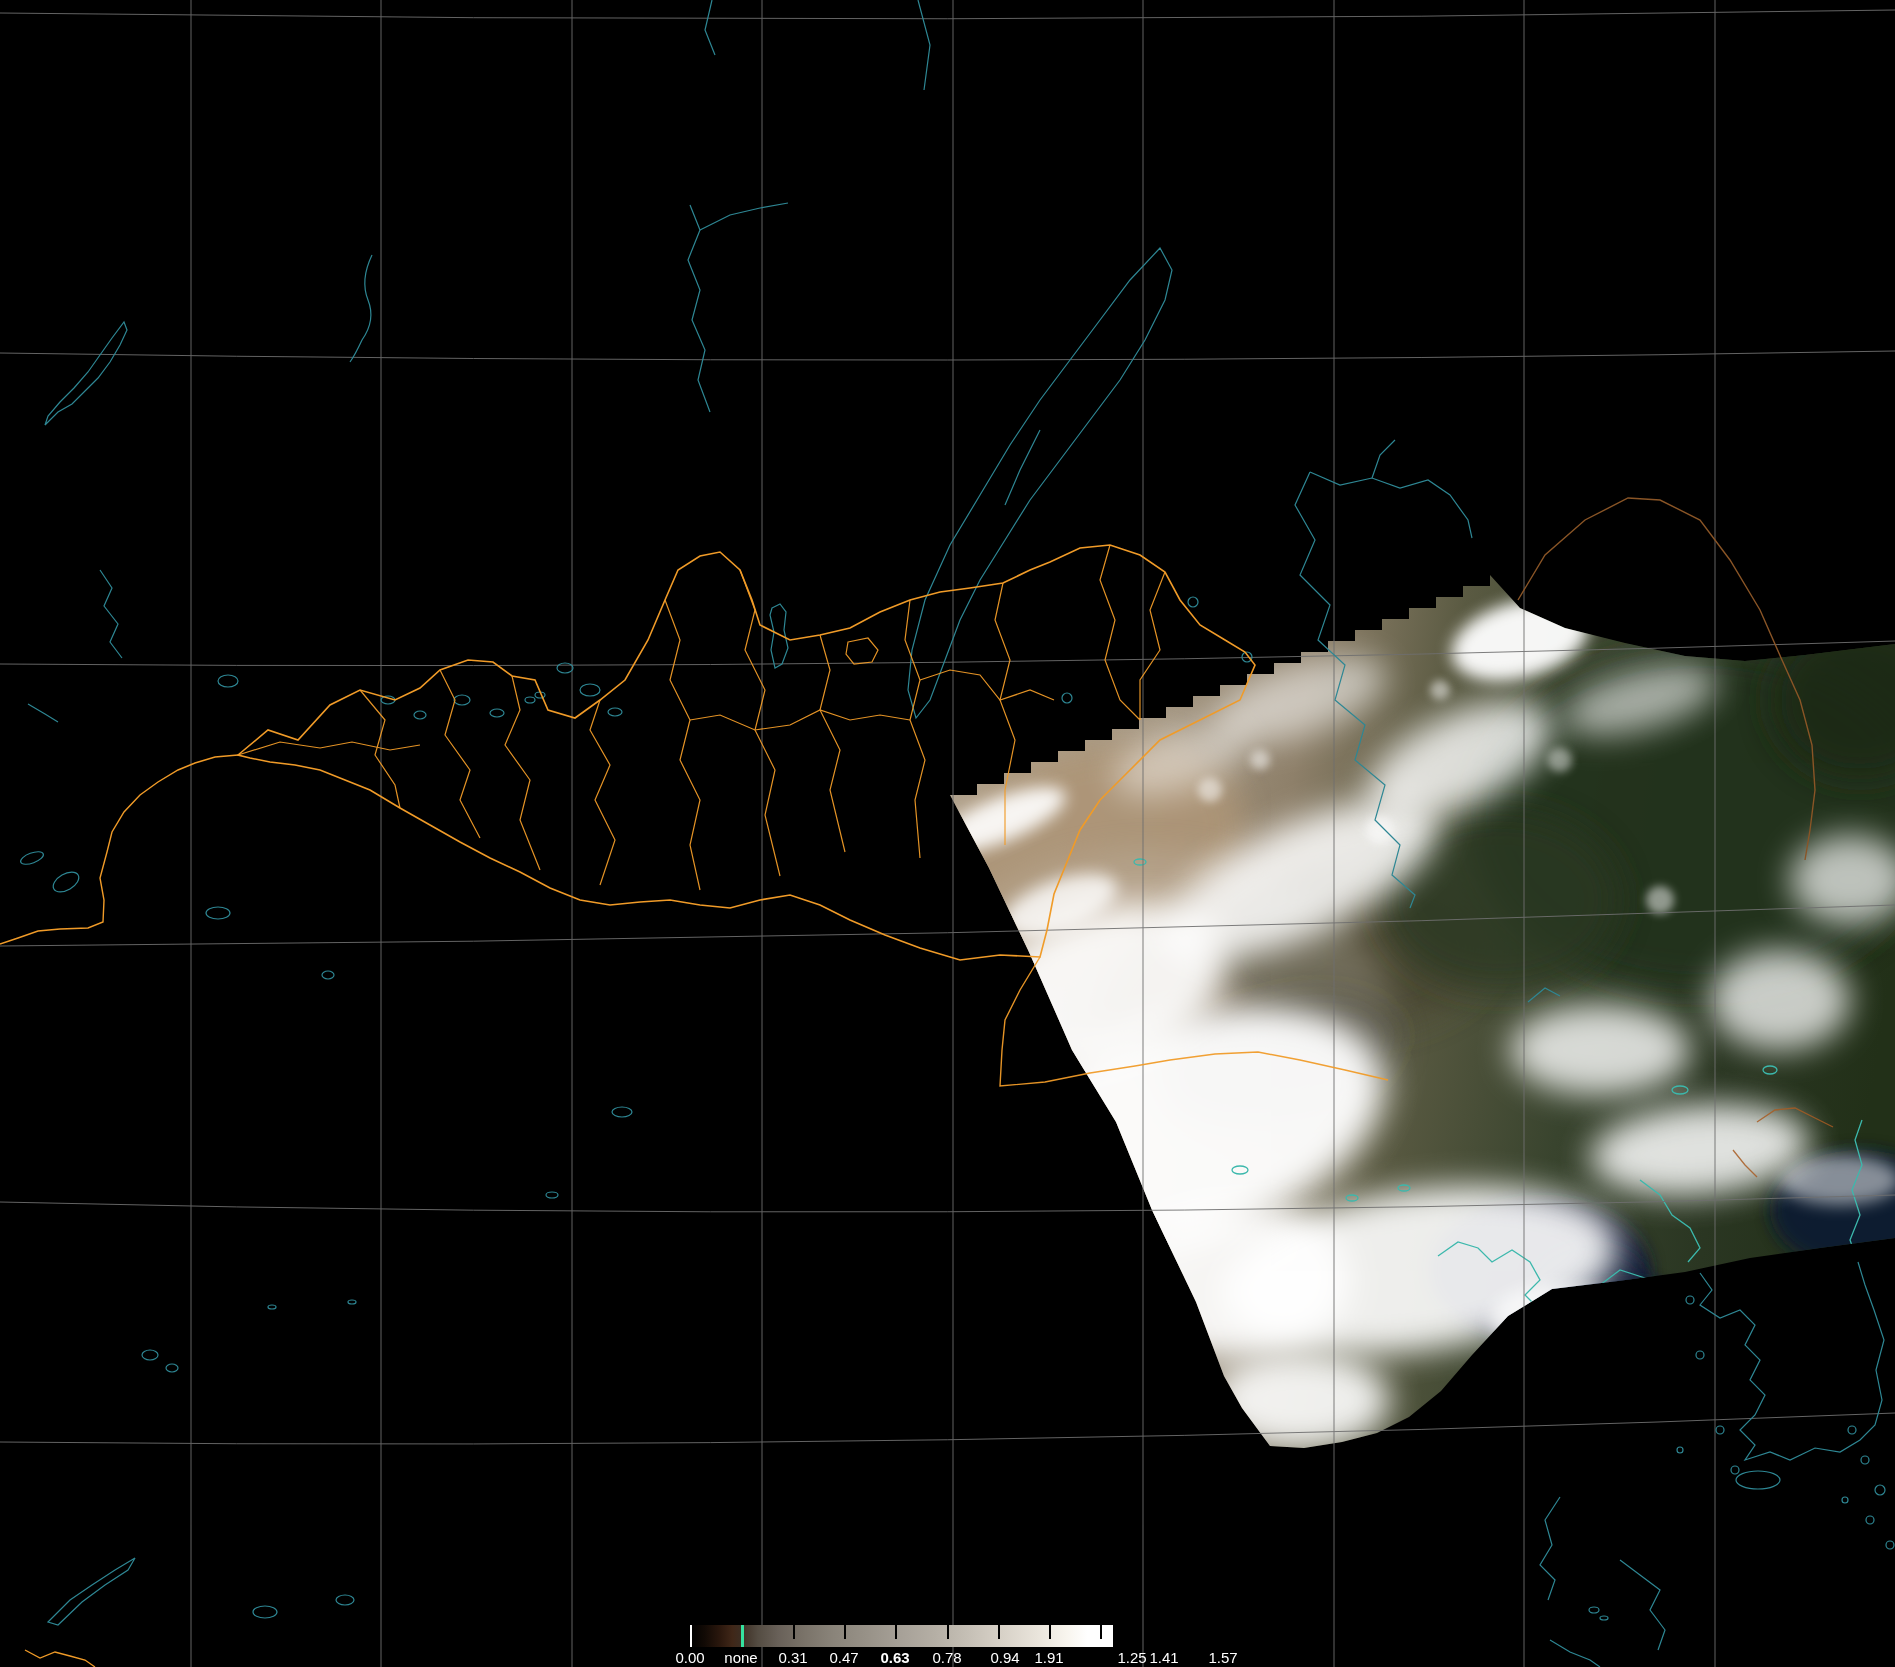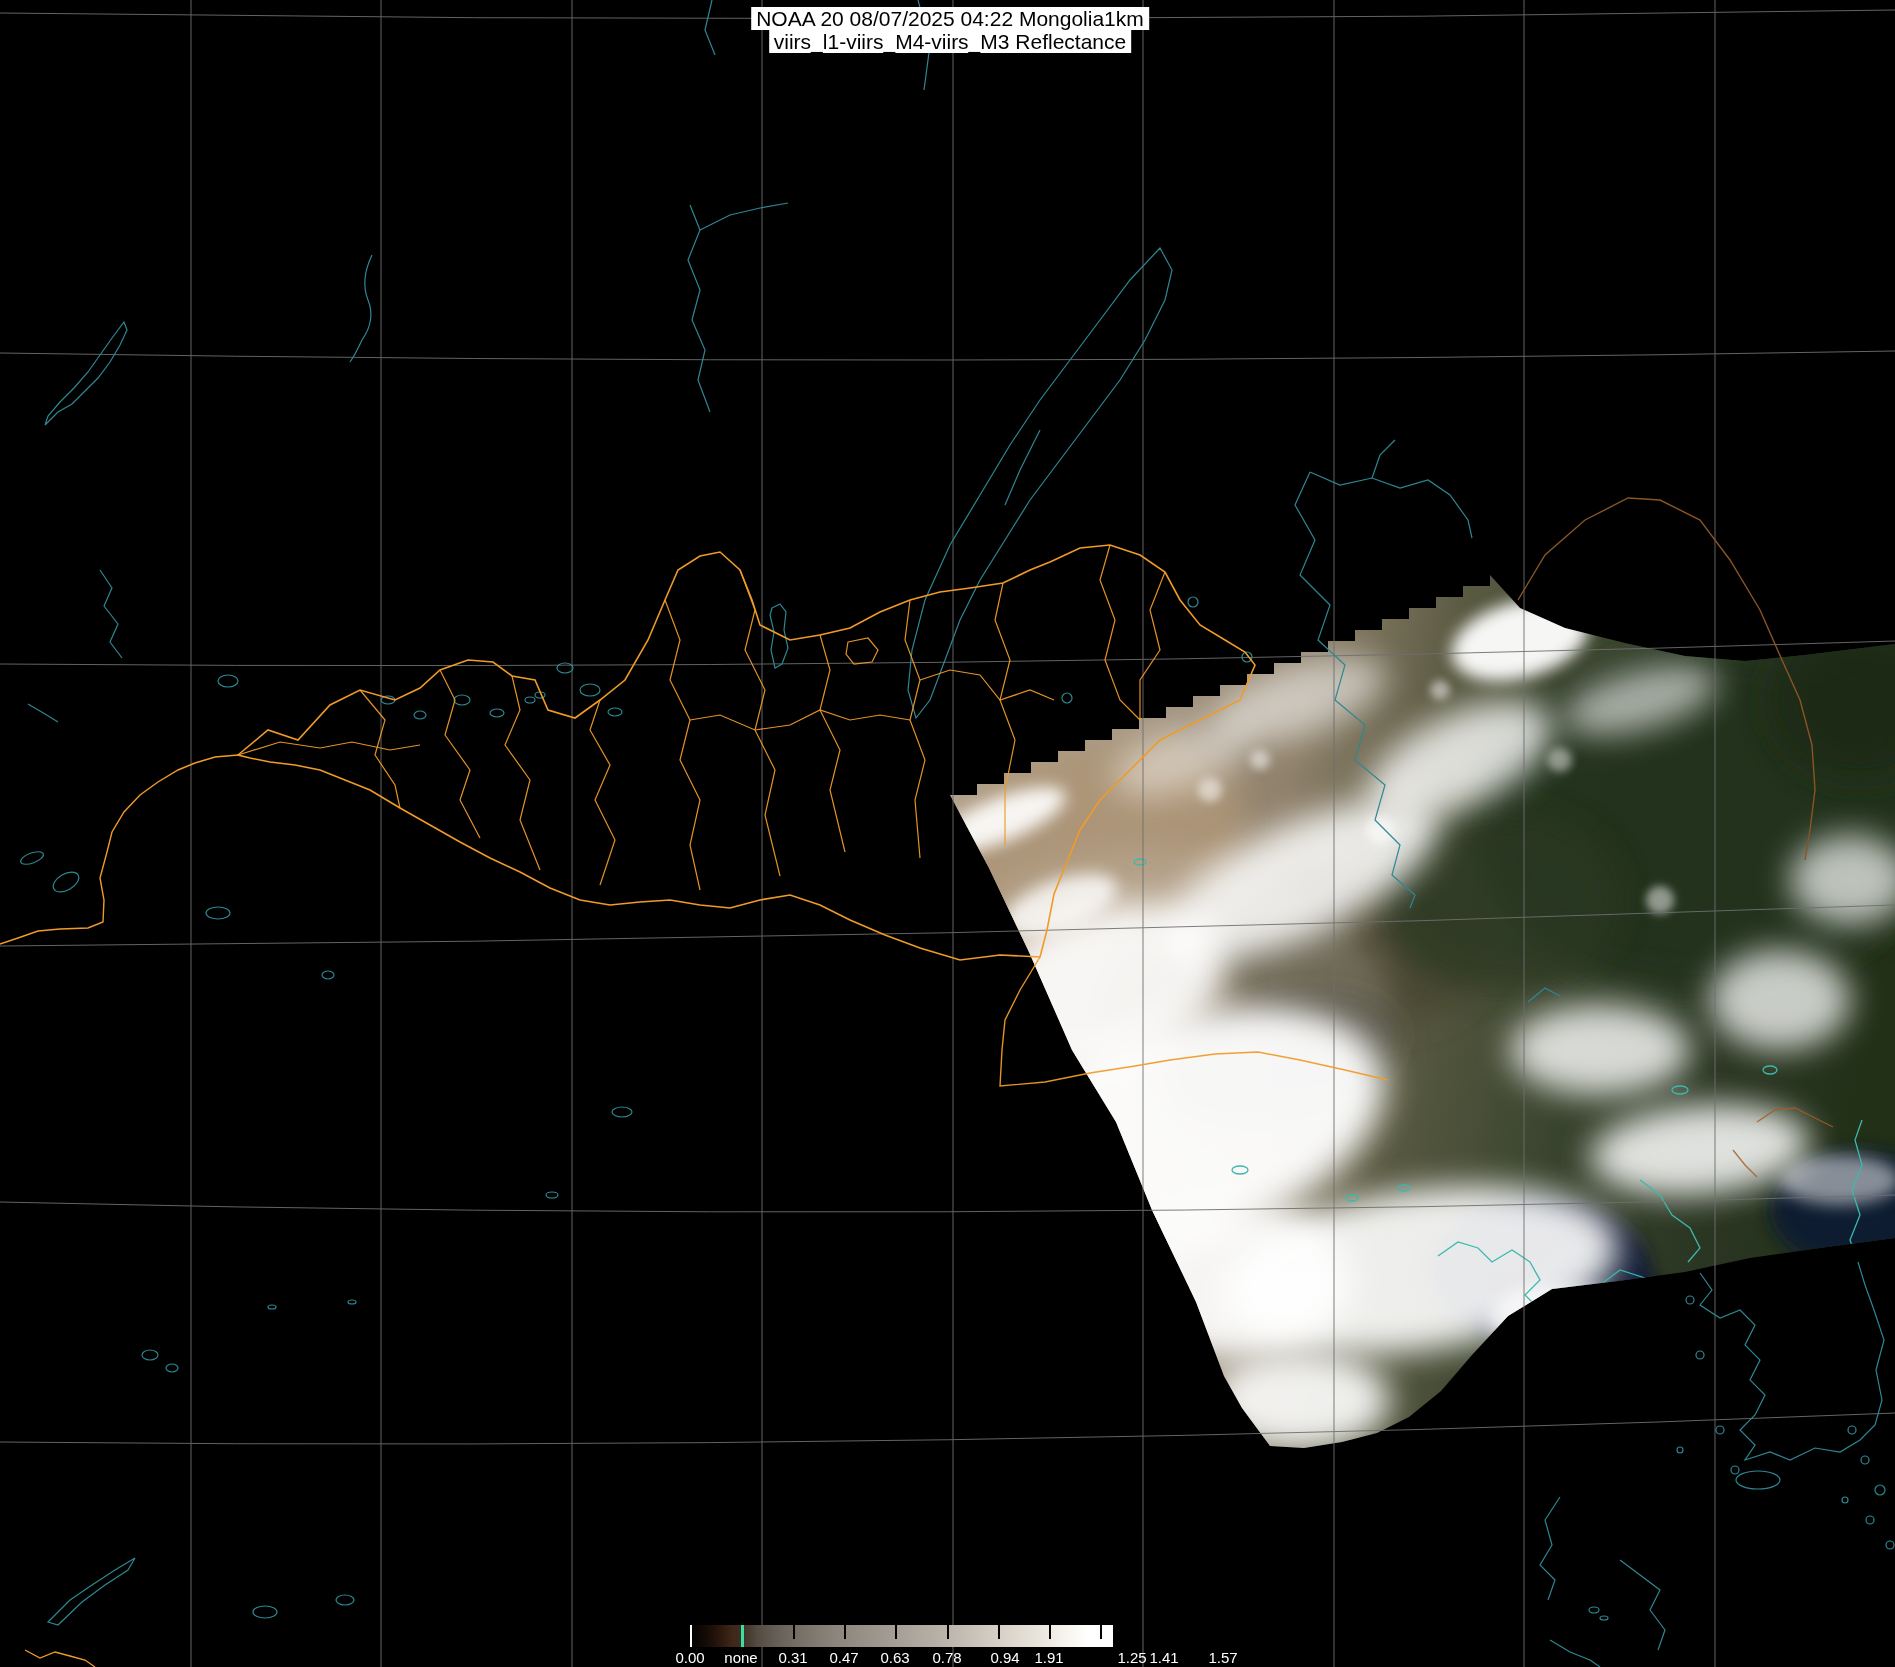--- a/index.html
+++ b/index.html
@@ -242,45 +242,41 @@
       <path stroke-width="1.4" d="M238,755 215,757 195,763 178,770 158,782 140,795 124,812 112,832 107,852 100,878 104,900 103,922 88,928 60,929 38,931 18,938 0,944"></path>
 
       <path stroke-width="1.4" opacity="0.95" d="M1040,957 1020,990 1005,1020 1002,1050 1000,1086 1045,1082 1090,1073 1135,1066 1170,1060 1215,1054 1258,1052 1300,1060 1345,1070 1388,1080"></path>
       <path stroke-width="1.3" d="M25,1650 40,1658 55,1652 70,1656 85,1660 95,1667"></path>
     </g>
 
     <path fill="none" stroke-width="1.4" style="stroke:var(--secondary_border)" d="M1518,600 1545,555 1585,520 1628,498 1660,500 1700,520 1730,560 1760,610 1782,660 1800,700 1812,745 1815,790 1810,830 1805,860"></path>
     <path fill="none" stroke-width="1.3" opacity="0.85" style="stroke:#a85c22" d="M1733,1150 1745,1165 1757,1177 M1757,1122 1775,1110 1795,1108 1815,1118 1833,1127"></path>
   </svg>
 
-  <div class="titlebox">
-    <div class="tline">NOAA 20 08/07/2025 04:22 Mongolia1km</div>
-    <div class="tline">viirs_l1-viirs_M4-viirs_M3 Reflectance</div>
-  </div>
 
   <div class="colorbar-wrap" style="left: 690px; top: 1625px; width: 423px; height: 22px;">
     <div class="cbar">
         <div class="tick white" style="left: 0px;"></div>
         <div class="tick none" style="left: 51px; background: rgb(53, 226, 160);"></div>
         <div class="tick black" style="left: 103px;"></div>
         <div class="tick black" style="left: 154px;"></div>
         <div class="tick black" style="left: 205px;"></div>
         <div class="tick black" style="left: 257px;"></div>
         <div class="tick black" style="left: 308px;"></div>
         <div class="tick black" style="left: 359px;"></div>
         <div class="tick black" style="left: 410px;"></div>
         <div class="tick black" style="left: 462px;"></div>
         <div class="tick black" style="left: 510px;"></div>
       </div>
     <div class="cbar-labels">
         <span style="left: 0px;">0.00</span>
         <span style="left: 51px;">none</span>
         <span style="left: 103px;">0.31</span>
         <span style="left: 154px;">0.47</span>
-        <span style="left: 205px;">0.63</span>
+        <span style="left: 205px; font-weight: bold;">0.63</span>
         <span style="left: 257px;">0.78</span>
         <span style="left: 315px; text-align: right;">0.94</span>
         <span style="left: 359px;">1.91</span>
         <span style="left: 410px; margin-left: 32px;">1.25</span>
         <span style="left: 474px;">1.41</span>
         <span style="left: 533px;">1.57</span>
       </div>
   </div>
 
 </div>

